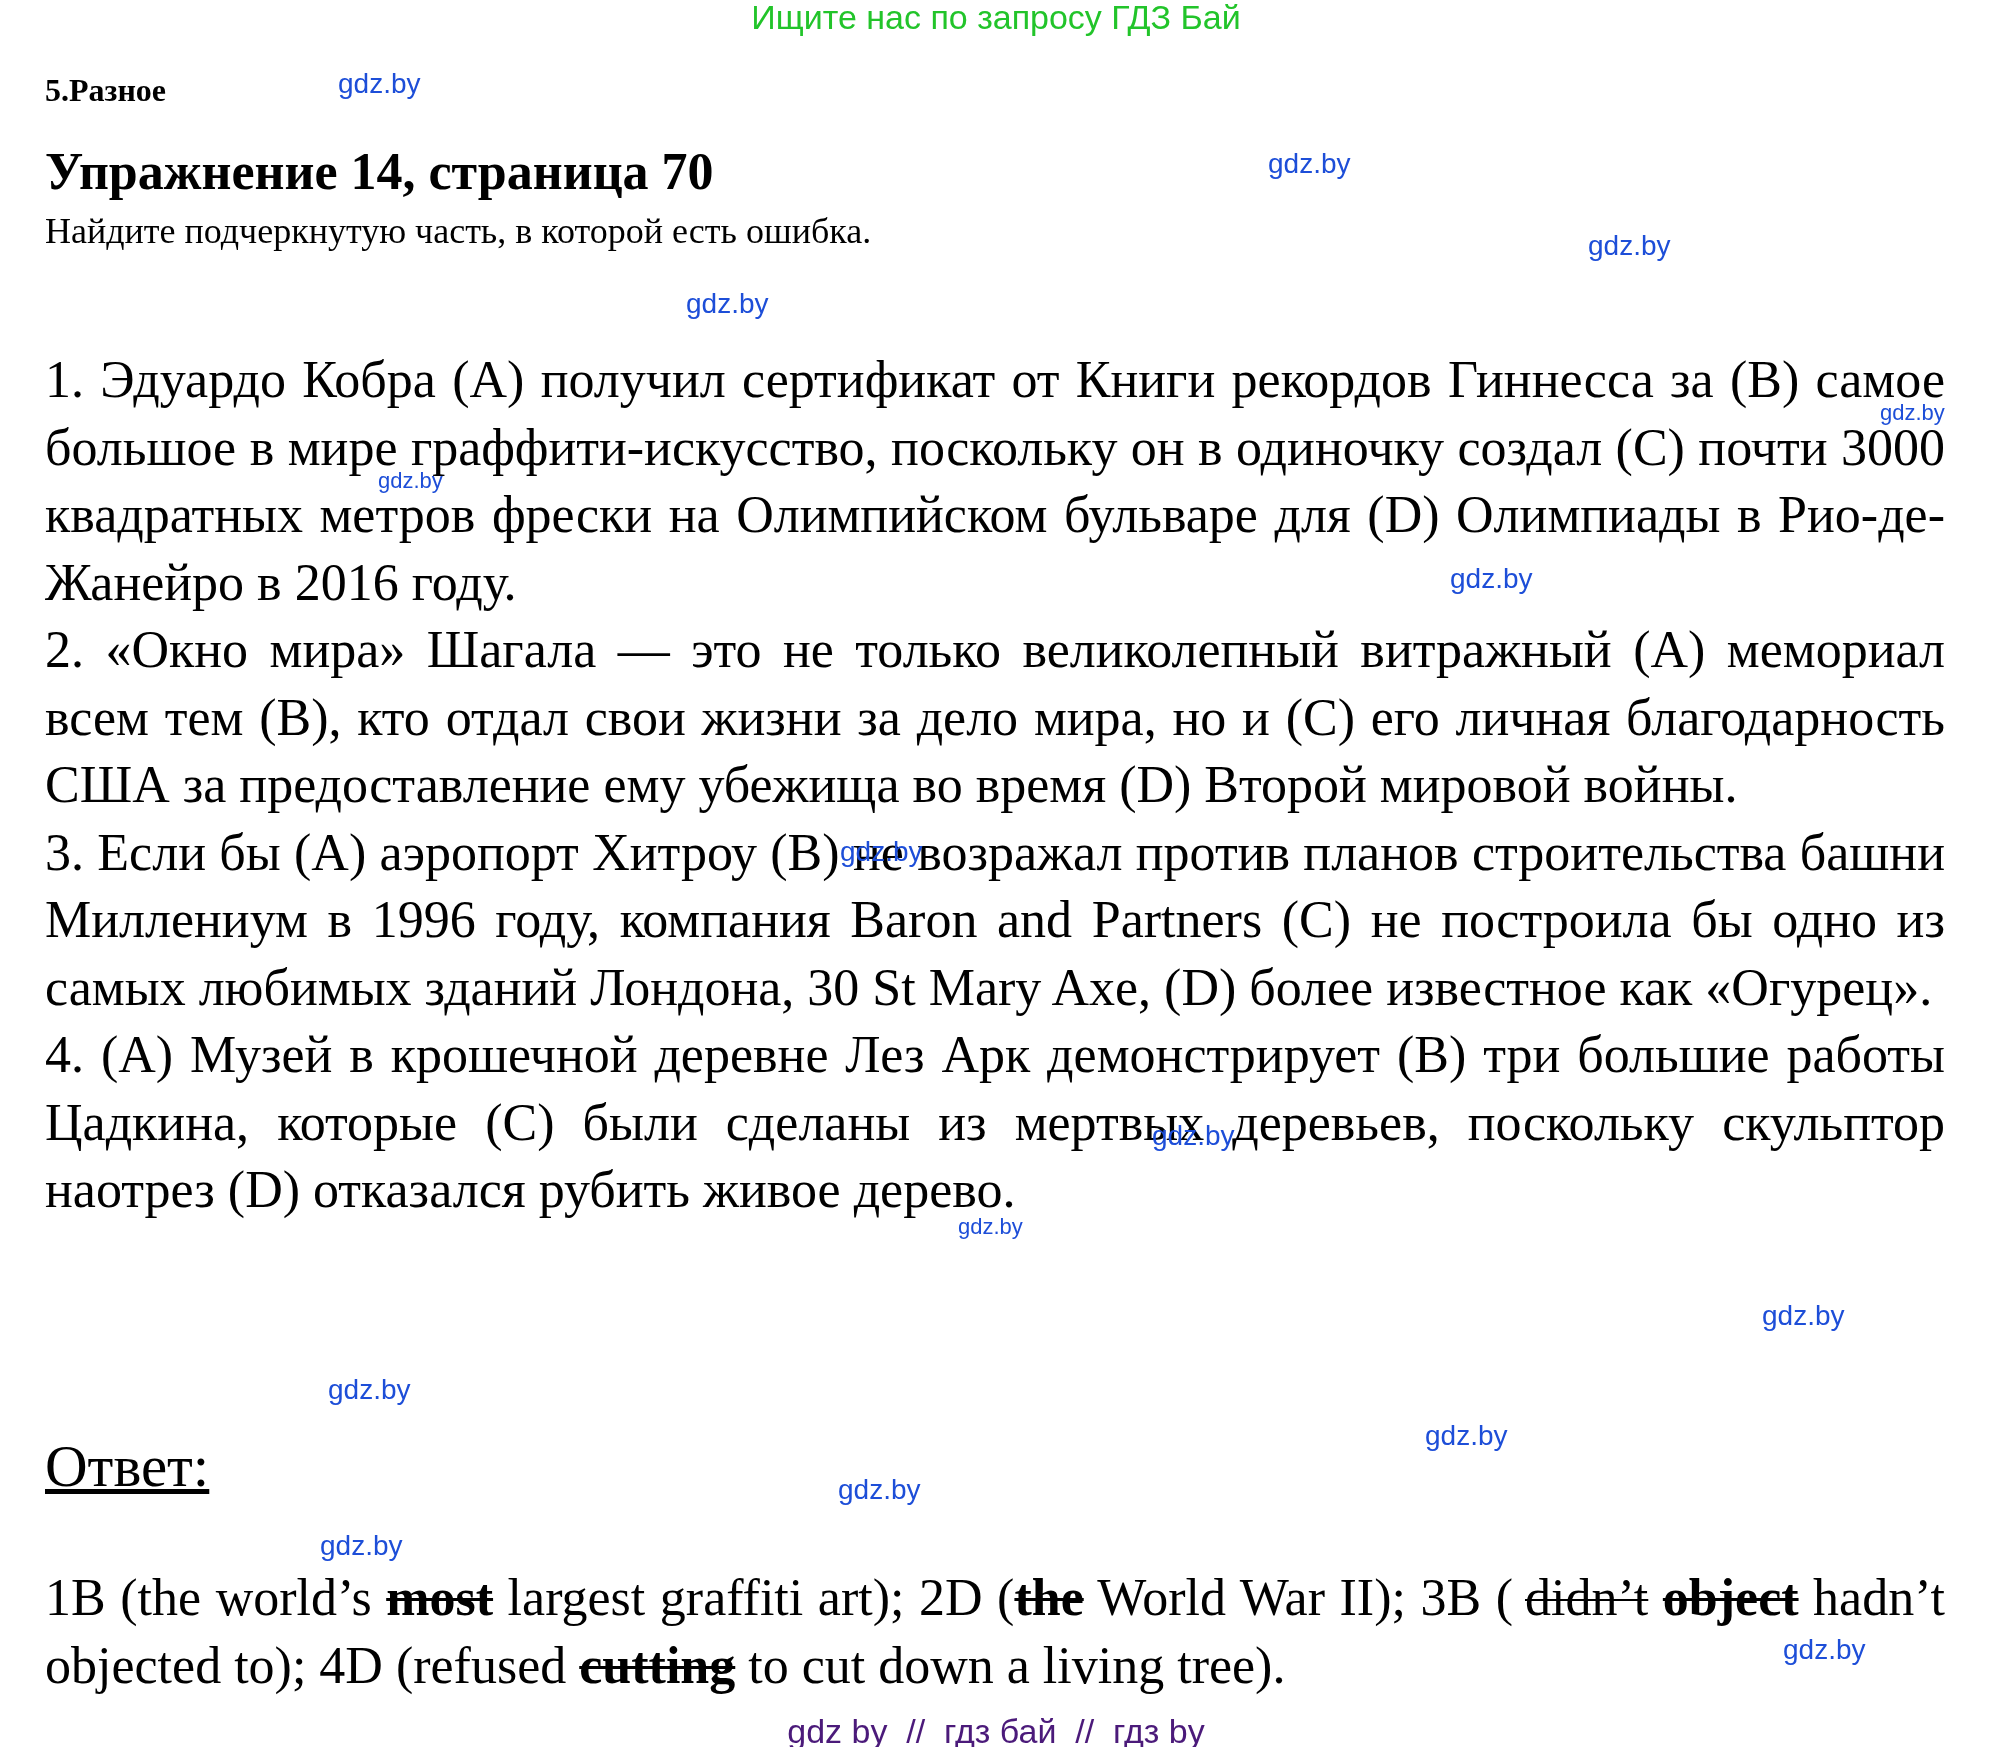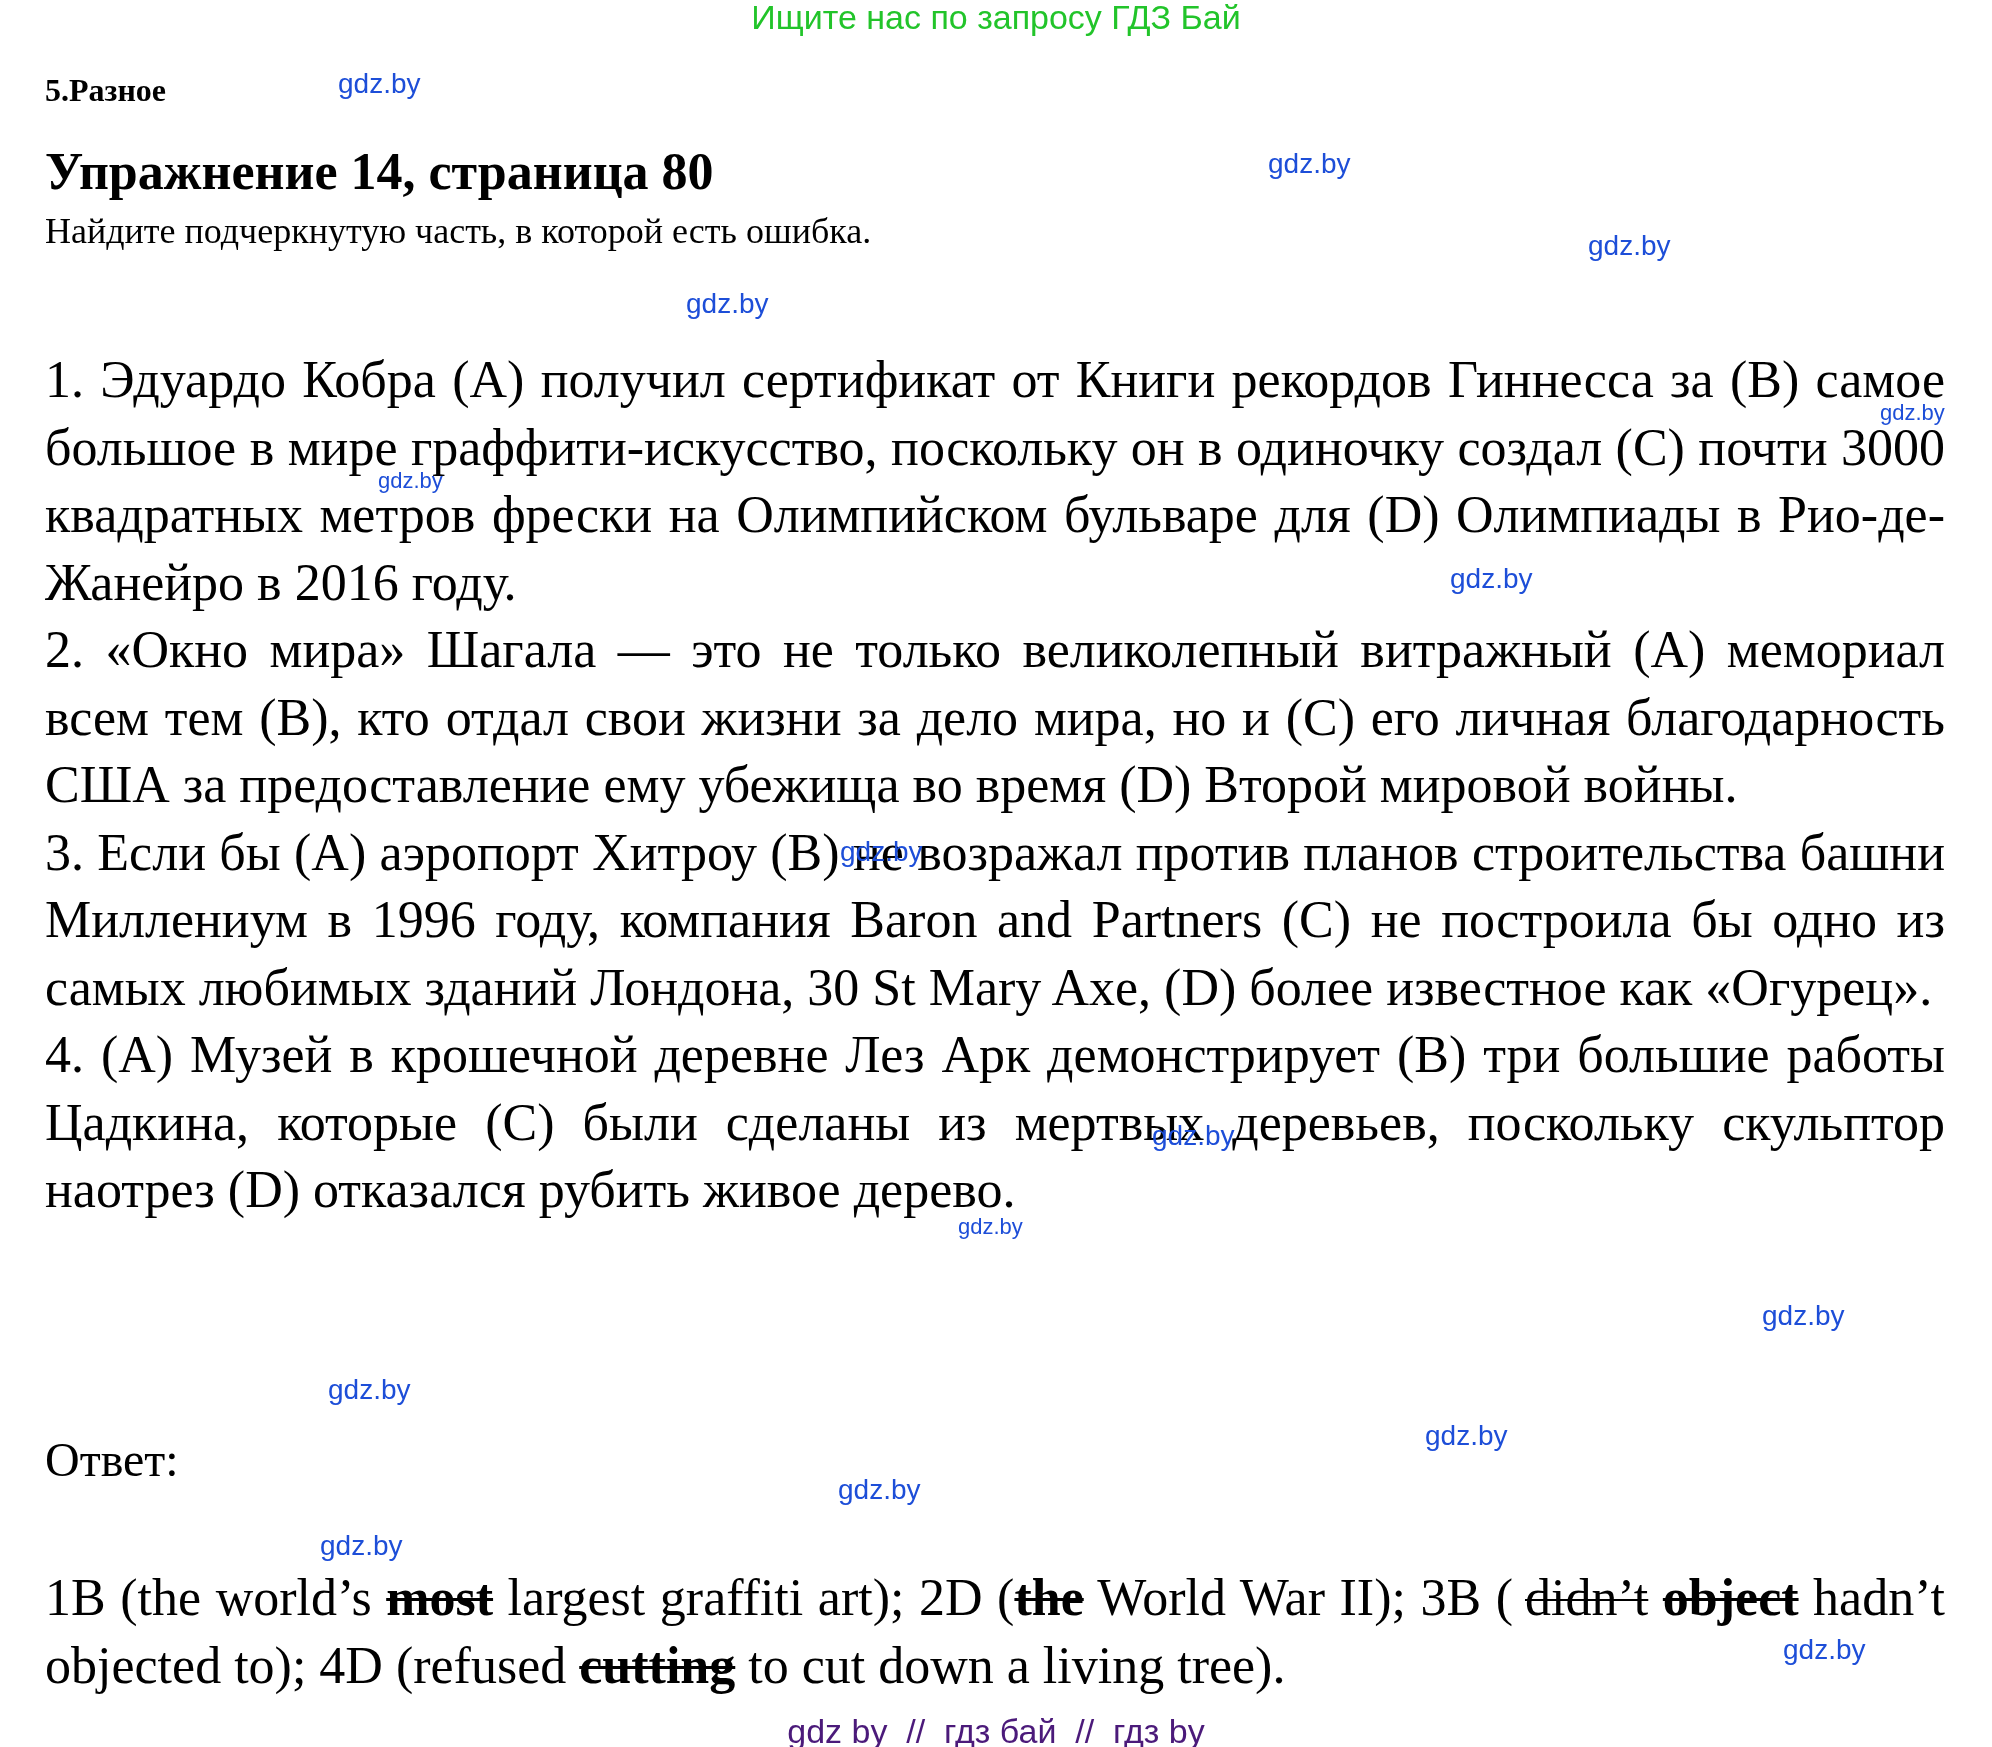--- a/index.html
+++ b/index.html
@@ -6,33 +6,33 @@
   body { width:1992px; height:1747px; position:relative; overflow:hidden; }
   .serif { font-family: "Liberation Serif", "DejaVu Serif", serif; color:#000; }
   .sans { font-family: "Liberation Sans", "DejaVu Sans", sans-serif; }
   .banner { position:absolute; top:-2px; left:0; width:1992px; text-align:center; font-size:34px; color:#22c42a; }
   .footer { position:absolute; top:1712px; left:0; width:1992px; text-align:center; font-size:34px; color:#4b1a7a; }
   .section-title { position:absolute; left:45px; top:72px; font-size:32px; font-weight:bold; }
   .exercise-title { position:absolute; left:45px; top:142px; font-size:52px; font-weight:bold; }
   .instruction { position:absolute; left:45px; top:210px; font-size:36px; }
   .items { position:absolute; left:45px; top:346px; width:1900px; font-size:52px; line-height:67.5px; }
   .item { text-align:justify; text-align-last:left; margin:0; }
-  .answer-label { position:absolute; left:45px; top:1432px; font-size:48px; }
+  .answer-label { position:absolute; left:45px; top:1432px; font-size:59px;text-decoration:underline; }
   .answer { position:absolute; left:45px; top:1564px; width:1900px; font-size:52px; line-height:67.5px; text-align:justify; text-align-last:left; }
   .strike-bold { font-weight:bold; text-decoration:line-through; text-decoration-thickness:3px; }
   .strike { text-decoration:line-through; text-decoration-thickness:2px;margin-left:12px; }
   .wm { position:absolute; font-family:"Liberation Sans","DejaVu Sans",sans-serif; font-size:28px; color:#1d4ed8; white-space:nowrap; }
 </style>
 </head>
 <body>
 
 <div class="banner sans">Ищите нас по запросу ГДЗ Бай</div>
 
 <div class="section-title serif">5.Разное</div>
-<div class="exercise-title serif">Упражнение 14, страница 80</div>
+<div class="exercise-title serif">Упражнение 14, страница 70</div>
 <div class="instruction serif">Найдите подчеркнутую часть, в которой есть ошибка.</div>
 
 <div class="items serif">
   <p class="item">1. Эдуардо Кобра (A) получил сертификат от Книги рекордов Гиннесса за (B) самое большое в мире граффити-искусство, поскольку он в одиночку создал (C) почти 3000 квадратных метров фрески на Олимпийском бульваре для (D) Олимпиады в Рио-де-Жанейро в 2016 году.</p>
   <p class="item">2. «Окно мира» Шагала — это не только великолепный витражный (A) мемориал всем тем (B), кто отдал свои жизни за дело мира, но и (C) его личная благодарность США за предоставление ему убежища во время (D) Второй мировой войны.</p>
   <p class="item">3. Если бы (A) аэропорт Хитроу (B) не возражал против планов строительства башни Миллениум в 1996 году, компания Baron and Partners (C) не построила бы одно из самых любимых зданий Лондона, 30 St Mary Axe, (D) более известное как «Огурец».</p>
   <p class="item">4. (A) Музей в крошечной деревне Лез Арк демонстрирует (B) три большие работы Цадкина, которые (C) были сделаны из мертвых деревьев, поскольку скульптор наотрез (D) отказался рубить живое дерево.</p>
 </div>
 
 <div class="answer-label serif">Ответ:</div>

